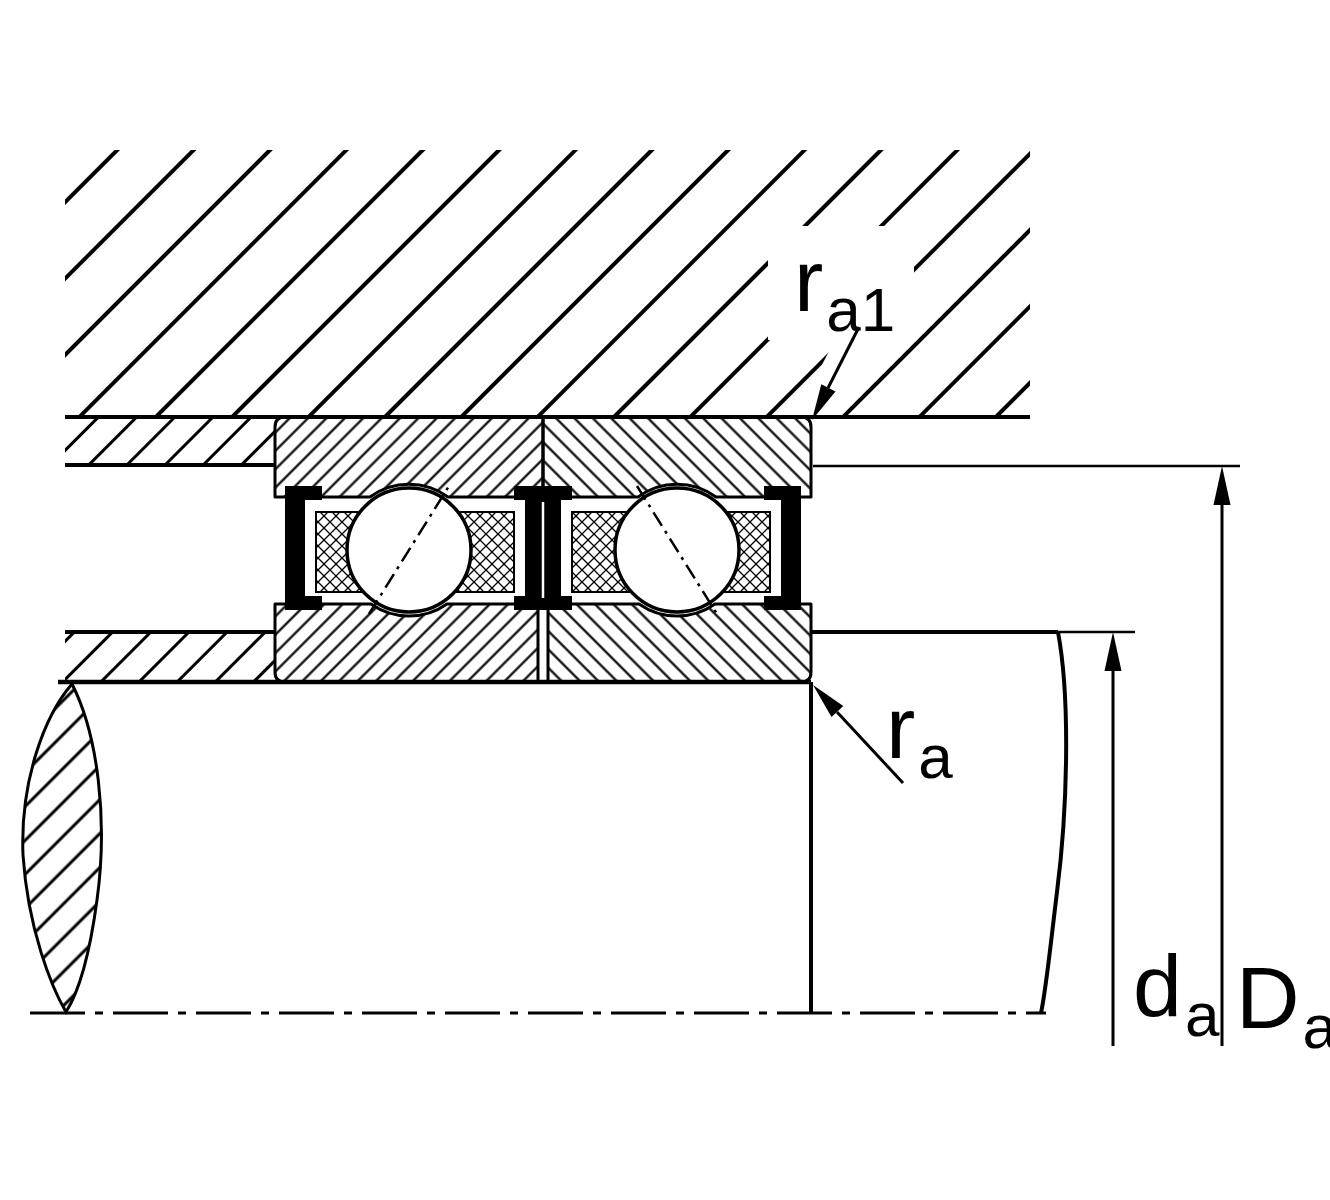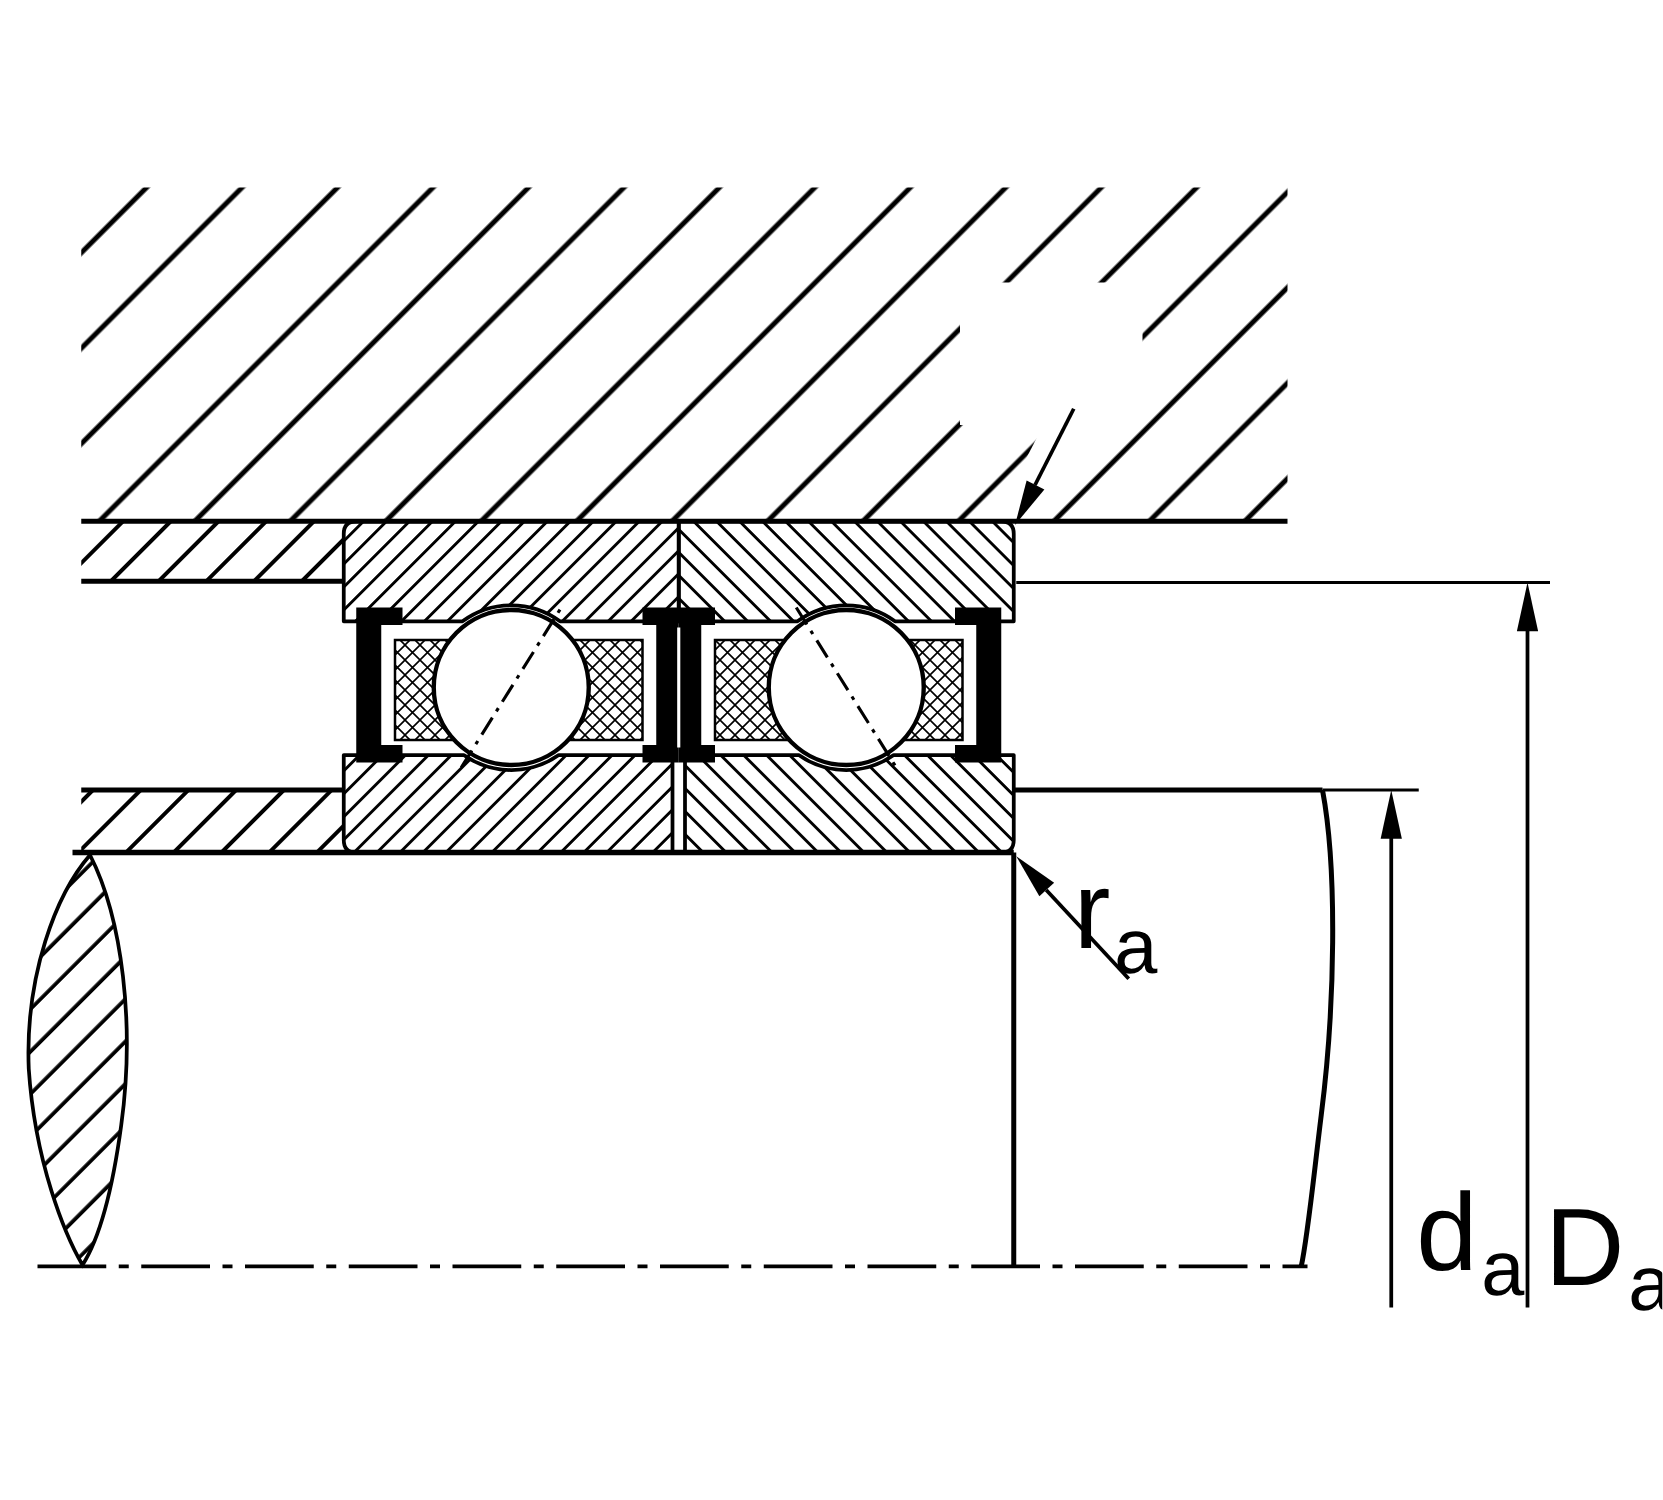--- a/index.html
+++ b/index.html
@@ -106,22 +106,25 @@
     <polygon points="1222,466 1213.5,505 1230.5,505" fill="#000"></polygon>
 
     <line x1="828" y1="388" x2="859" y2="327" stroke="#000" stroke-width="3"></line>
     <polygon points="812,420 835.5,391.5 821.3,384.3" fill="#000"></polygon>
 
     <line x1="837" y1="712" x2="903" y2="783" stroke="#000" stroke-width="3"></line>
     <polygon points="813,685 843.3,706.1 831.5,716.9" fill="#000"></polygon>
   </g>
 </svg>
 
+<div class="dim-label" style="left:794px;top:237px;">
+  <span class="lm">r</span><span class="ls">a1</span>
+</div>
 
-<div class="dim-label" style="left:859px;top:684px;">
+<div class="dim-label" style="left:886px;top:684px;">
   <span class="lm">r</span><span class="ls">a</span>
 </div>
 
 <div class="dim-label" style="left:1133px;top:942px;">
   <span class="lm">d</span><span class="ls">a</span>
 </div>
 
 <div class="dim-label" style="left:1236px;top:954px;">
   <span class="lm">D</span><span class="ls">a</span>
 </div>

